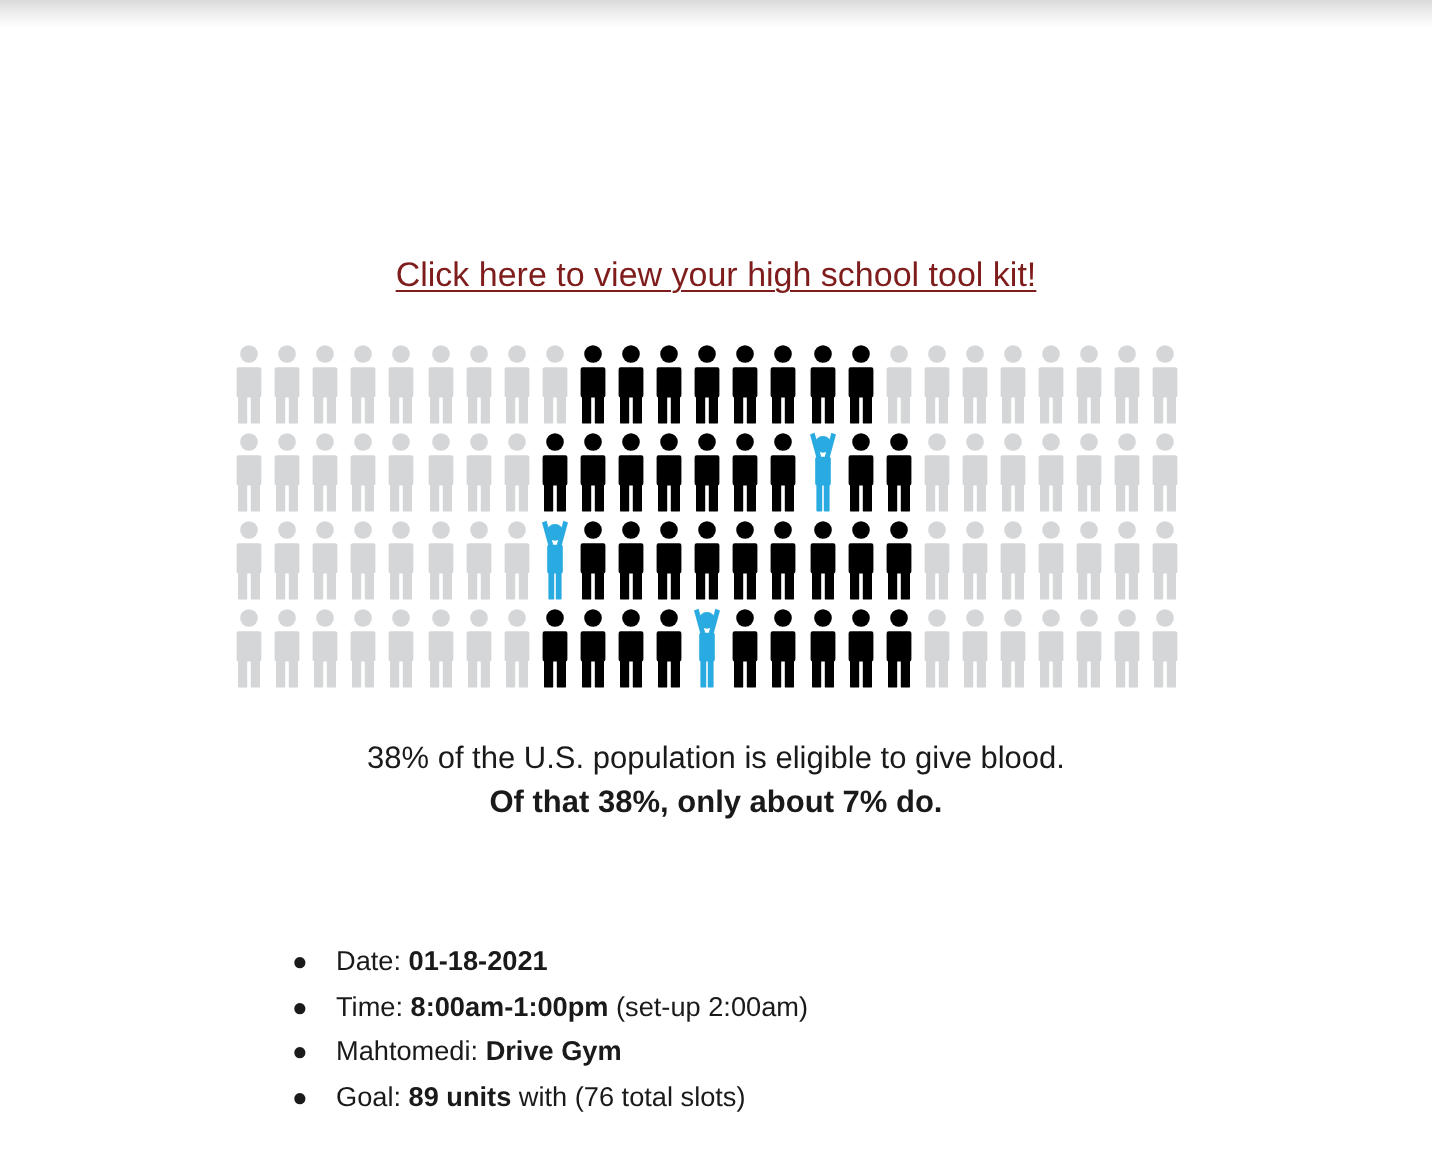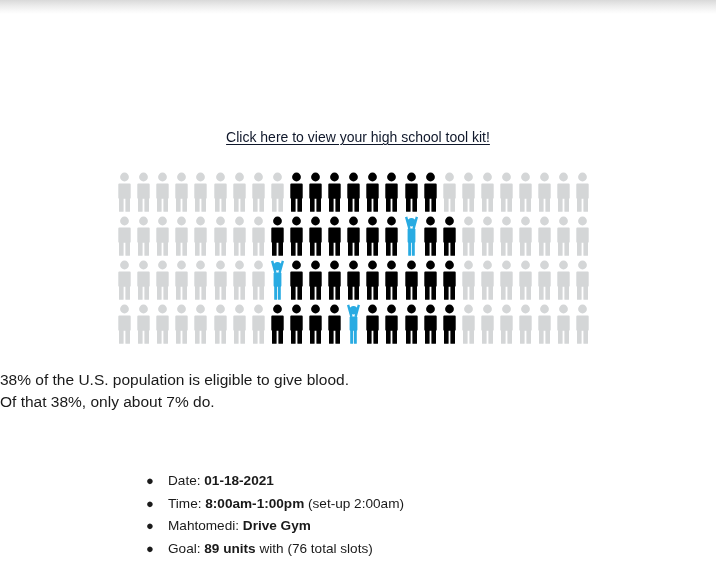--- a/index.html
+++ b/index.html
@@ -55,22 +55,22 @@
 
   
   .doc-link-row {
     position: absolute;
     top: 128px;
     left: 0;
     width: 716px;
     text-align: center;
   }
   .doc-link {
-    font-size: 14px;
-    color: #0f172a;
+    font-size: 17px;
+    color: #7f1d1d;
     text-decoration: underline;
     text-underline-offset: 2px;
     text-decoration-thickness: 1.2px;
     cursor: pointer;
     margin-top: 19px;
   }
 
   
   .pictogram {
     position: absolute;
@@ -92,27 +92,27 @@
     display: block;
   }
   .figure svg { display: block; width: 17px; height: 40px; }
 
   
   .caption {
     position: absolute;
     top: 369px;
     left: 0;
     width: 716px;
-    text-align: left;
+    text-align: center;
     color: #1a1a1a;
     font-size: 15.5px;
     line-height: 1.45;
   }
   .caption .line2 {
-    font-weight: normal;
+    font-weight: bold;
     display: block;
   }
 
   
   .details {
     position: absolute;
     top: 470px;
     left: 139px;
     width: 440px;
     margin: 0;

